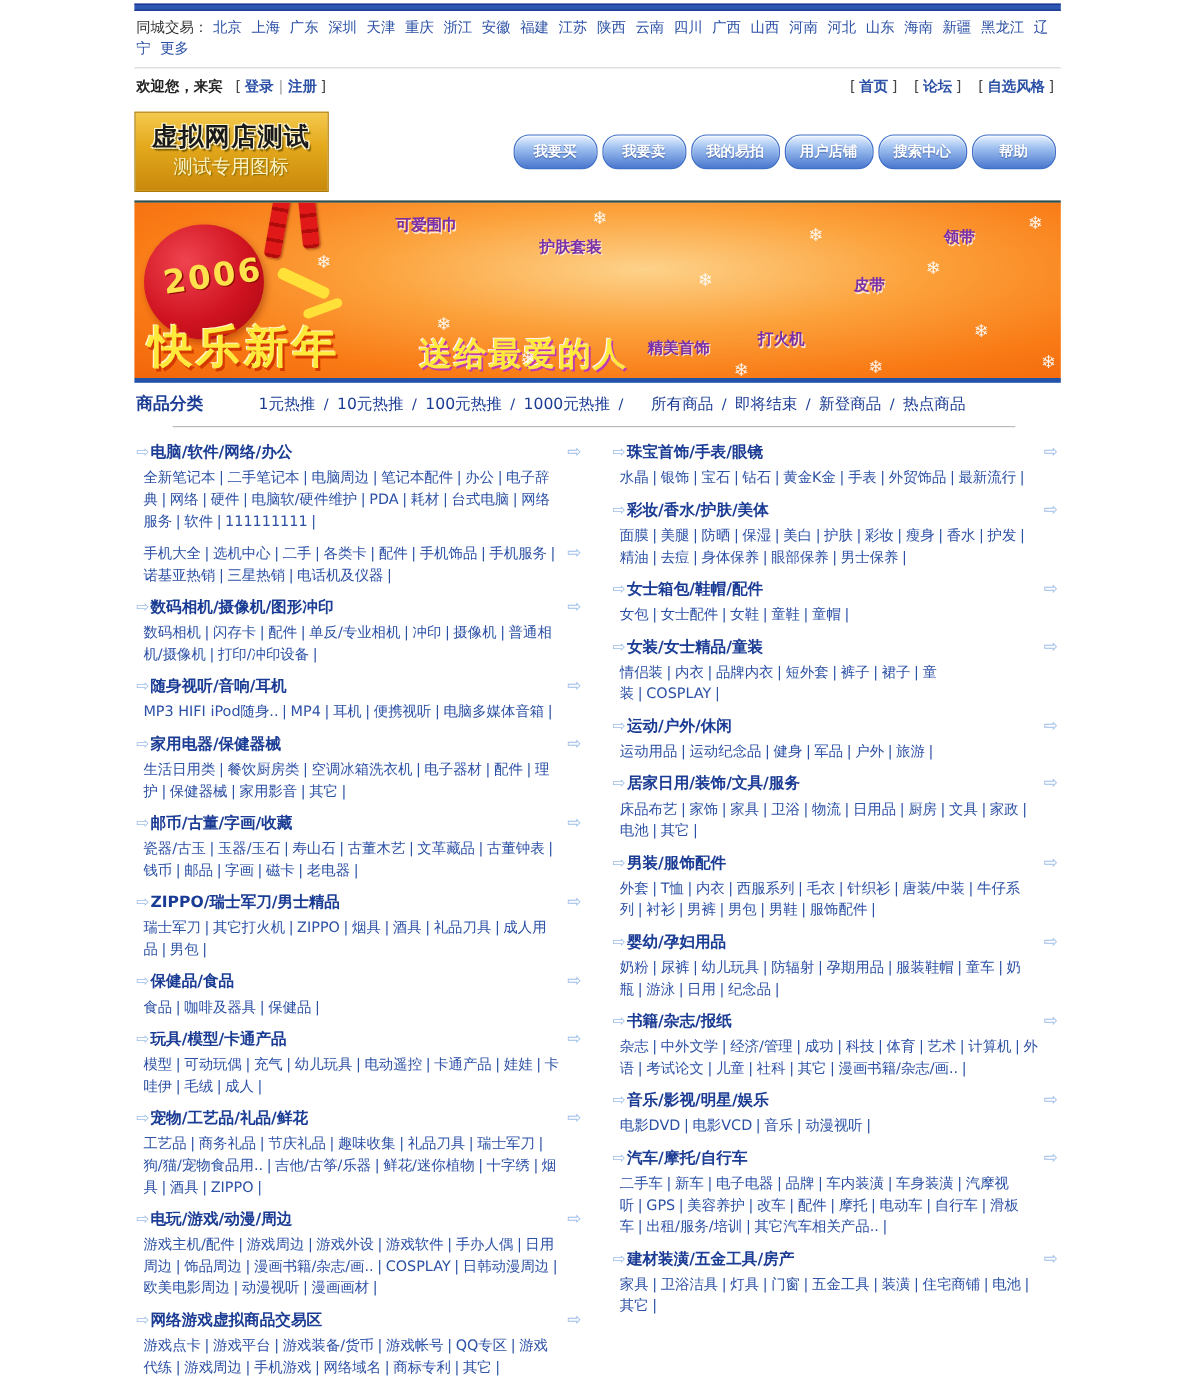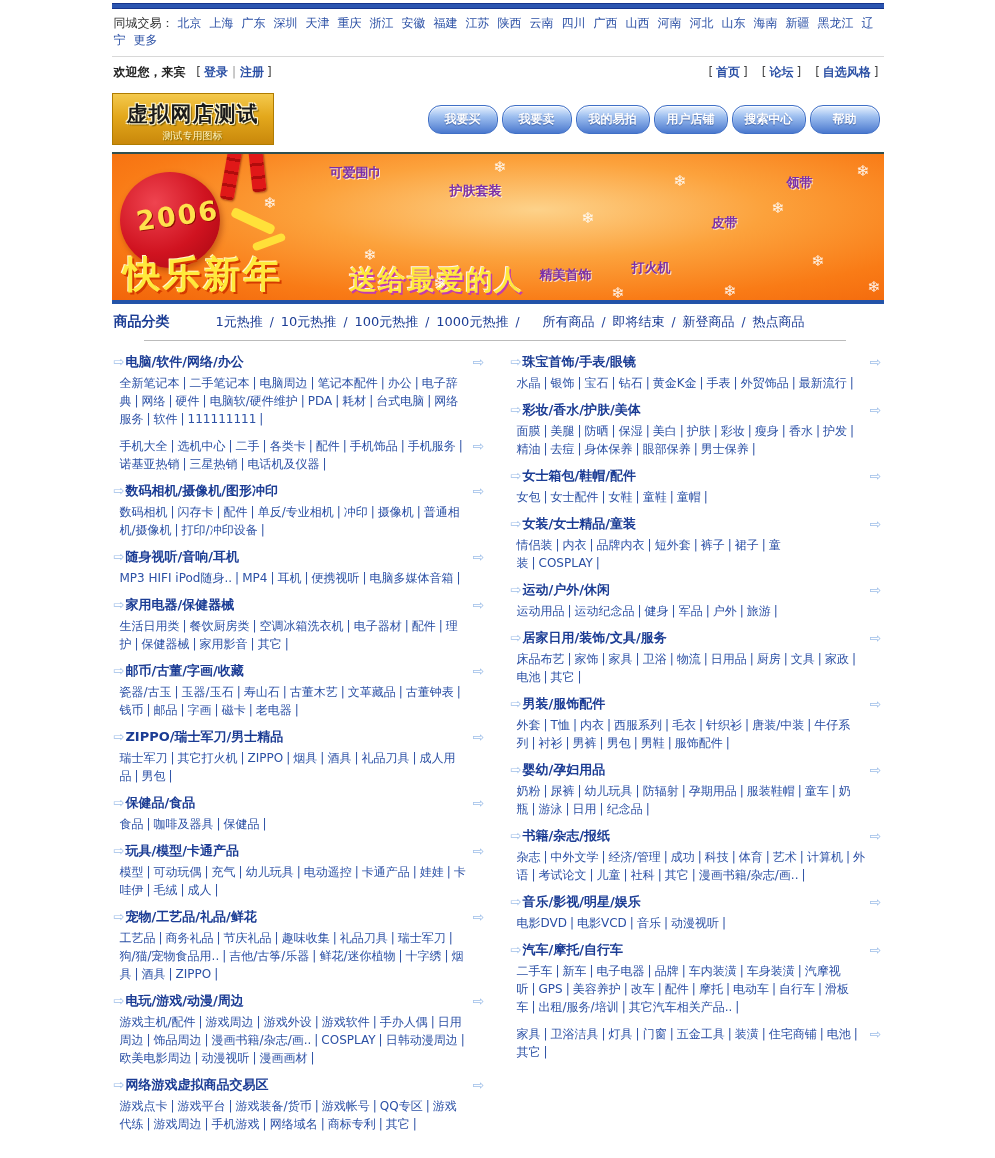--- a/index.html
+++ b/index.html
@@ -20,24 +20,24 @@
   .welcomebar { display:flex; justify-content:space-between; align-items:center; padding:7px 2px; }
   .welcomebar .greet { font-weight:bold; color:#222; }
   .welcomebar a { color:#2b50a5;font-weight:bold; }
   .welcomebar .brk { color:#444; margin:0 3px; }
   .welcomebar .pipe { color:#999; margin:0 4px; }
   .wgroup { margin-left:4px; }
   .wright .wgroup { margin-left:8px; }
 
   
   .header { display:flex; align-items:center; justify-content:space-between; padding:5px 0 7px 0; border-bottom:2px solid #2f4f4f; }
-  .logo { width:162px; height:52px; background:linear-gradient(180deg,#f4c94d 0%,#e3a81c 45%,#c9880b 100%); border:1px solid #b07c00; text-align:center; padding-top:6px; }
+  .logo { width:162px; height:67px; background:linear-gradient(180deg,#f4c94d 0%,#e3a81c 45%,#c9880b 100%); border:1px solid #b07c00; text-align:center; padding-top:6px; }
   .logo .l1 { display:block; font-size:21px; font-weight:bold; color:#1a1a1a; letter-spacing:1px;
       text-shadow:-1px -1px 0 #fff6d0, 1px -1px 0 #fff6d0, -1px 1px 0 #fff6d0, 1px 1px 0 #fff6d0, 2px 2px 1px #7a5c00; }
-  .logo .l2 { display:block; font-size:10px; color:#fdf3c2; text-shadow:1px 1px 1px #8a6d00; margin-top:1px; }
+  .logo .l2 { display:block; font-size:16px; color:#fdf3c2; text-shadow:1px 1px 1px #8a6d00; margin-top:1px; }
   .navbtns { display:flex; gap:4px; padding-right:4px; }
   .navbtn { min-width:70px; padding:5px 12px; text-align:center; border-radius:13px; color:#ffffff; font-weight:bold;
       background:linear-gradient(180deg,#e9f2fe 0%,#9fc0f0 38%,#4a78ce 100%); border:1px solid #3f6fc6;
       box-shadow:inset 0 1px 1px rgba(255,255,255,.8); text-shadow:0 1px 1px rgba(30,60,130,.6); }
 
   
   .banner { position:relative; height:150px; overflow:hidden; border-bottom:4px solid #2353a8;
       background:radial-gradient(ellipse at 55% 38%, #fdd28a 0%, #fca23c 38%, #f97b16 72%, #f2650a 100%); }
   .b-circle { position:absolute; left:8px; top:18px; width:100px; height:96px; border-radius:50%;
       background:radial-gradient(circle at 35% 32%, #ef4450 0%, #d01320 55%, #a50610 100%); box-shadow:2px 3px 6px rgba(120,20,0,.4); }
@@ -254,19 +254,20 @@
           <div class="sec-head"><span class="bullet">⇨</span><a>音乐/影视/明星/娱乐</a></div>
           <span class="sec-arrow">⇨</span>
           <div class="sec-items"><a>电影DVD</a><span class="sep">|</span><a>电影VCD</a><span class="sep">|</span><a>音乐</a><span class="sep">|</span><a>动漫视听</a><span class="sep">|</span></div>
         </div>
         <div class="section">
           <div class="sec-head"><span class="bullet">⇨</span><a>汽车/摩托/自行车</a></div>
           <span class="sec-arrow">⇨</span>
           <div class="sec-items"><a>二手车</a><span class="sep">|</span><a>新车</a><span class="sep">|</span><a>电子电器</a><span class="sep">|</span><a>品牌</a><span class="sep">|</span><a>车内装潢</a><span class="sep">|</span><a>车身装潢</a><span class="sep">|</span><a>汽摩视听</a><span class="sep">|</span><a>GPS</a><span class="sep">|</span><a>美容养护</a><span class="sep">|</span><a>改车</a><span class="sep">|</span><a>配件</a><span class="sep">|</span><a>摩托</a><span class="sep">|</span><a>电动车</a><span class="sep">|</span><a>自行车</a><span class="sep">|</span><a>滑板车</a><span class="sep">|</span><a>出租/服务/培训</a><span class="sep">|</span><a>其它汽车相关产品..</a><span class="sep">|</span></div>
         </div>
         <div class="section">
+          <div class="sec-head"><span class="bullet">⇨</span><a>建材装潢/五金工具/房产</a></div>
           <span class="sec-arrow">⇨</span>
           <div class="sec-items"><a>家具</a><span class="sep">|</span><a>卫浴洁具</a><span class="sep">|</span><a>灯具</a><span class="sep">|</span><a>门窗</a><span class="sep">|</span><a>五金工具</a><span class="sep">|</span><a>装潢</a><span class="sep">|</span><a>住宅商铺</a><span class="sep">|</span><a>电池</a><span class="sep">|</span><a>其它</a><span class="sep">|</span></div>
         </div>
       </div>
   </div>
 
 </div>
 
 </body></html>

